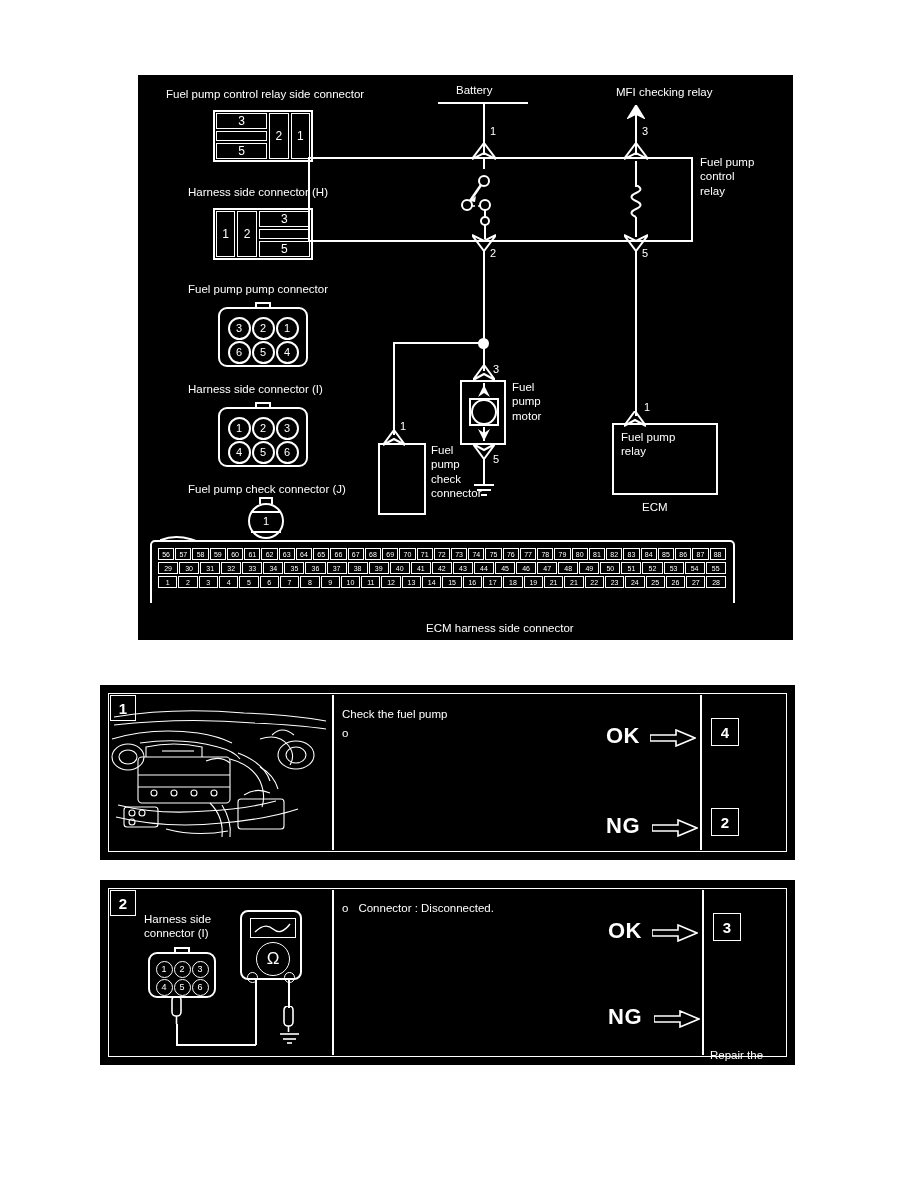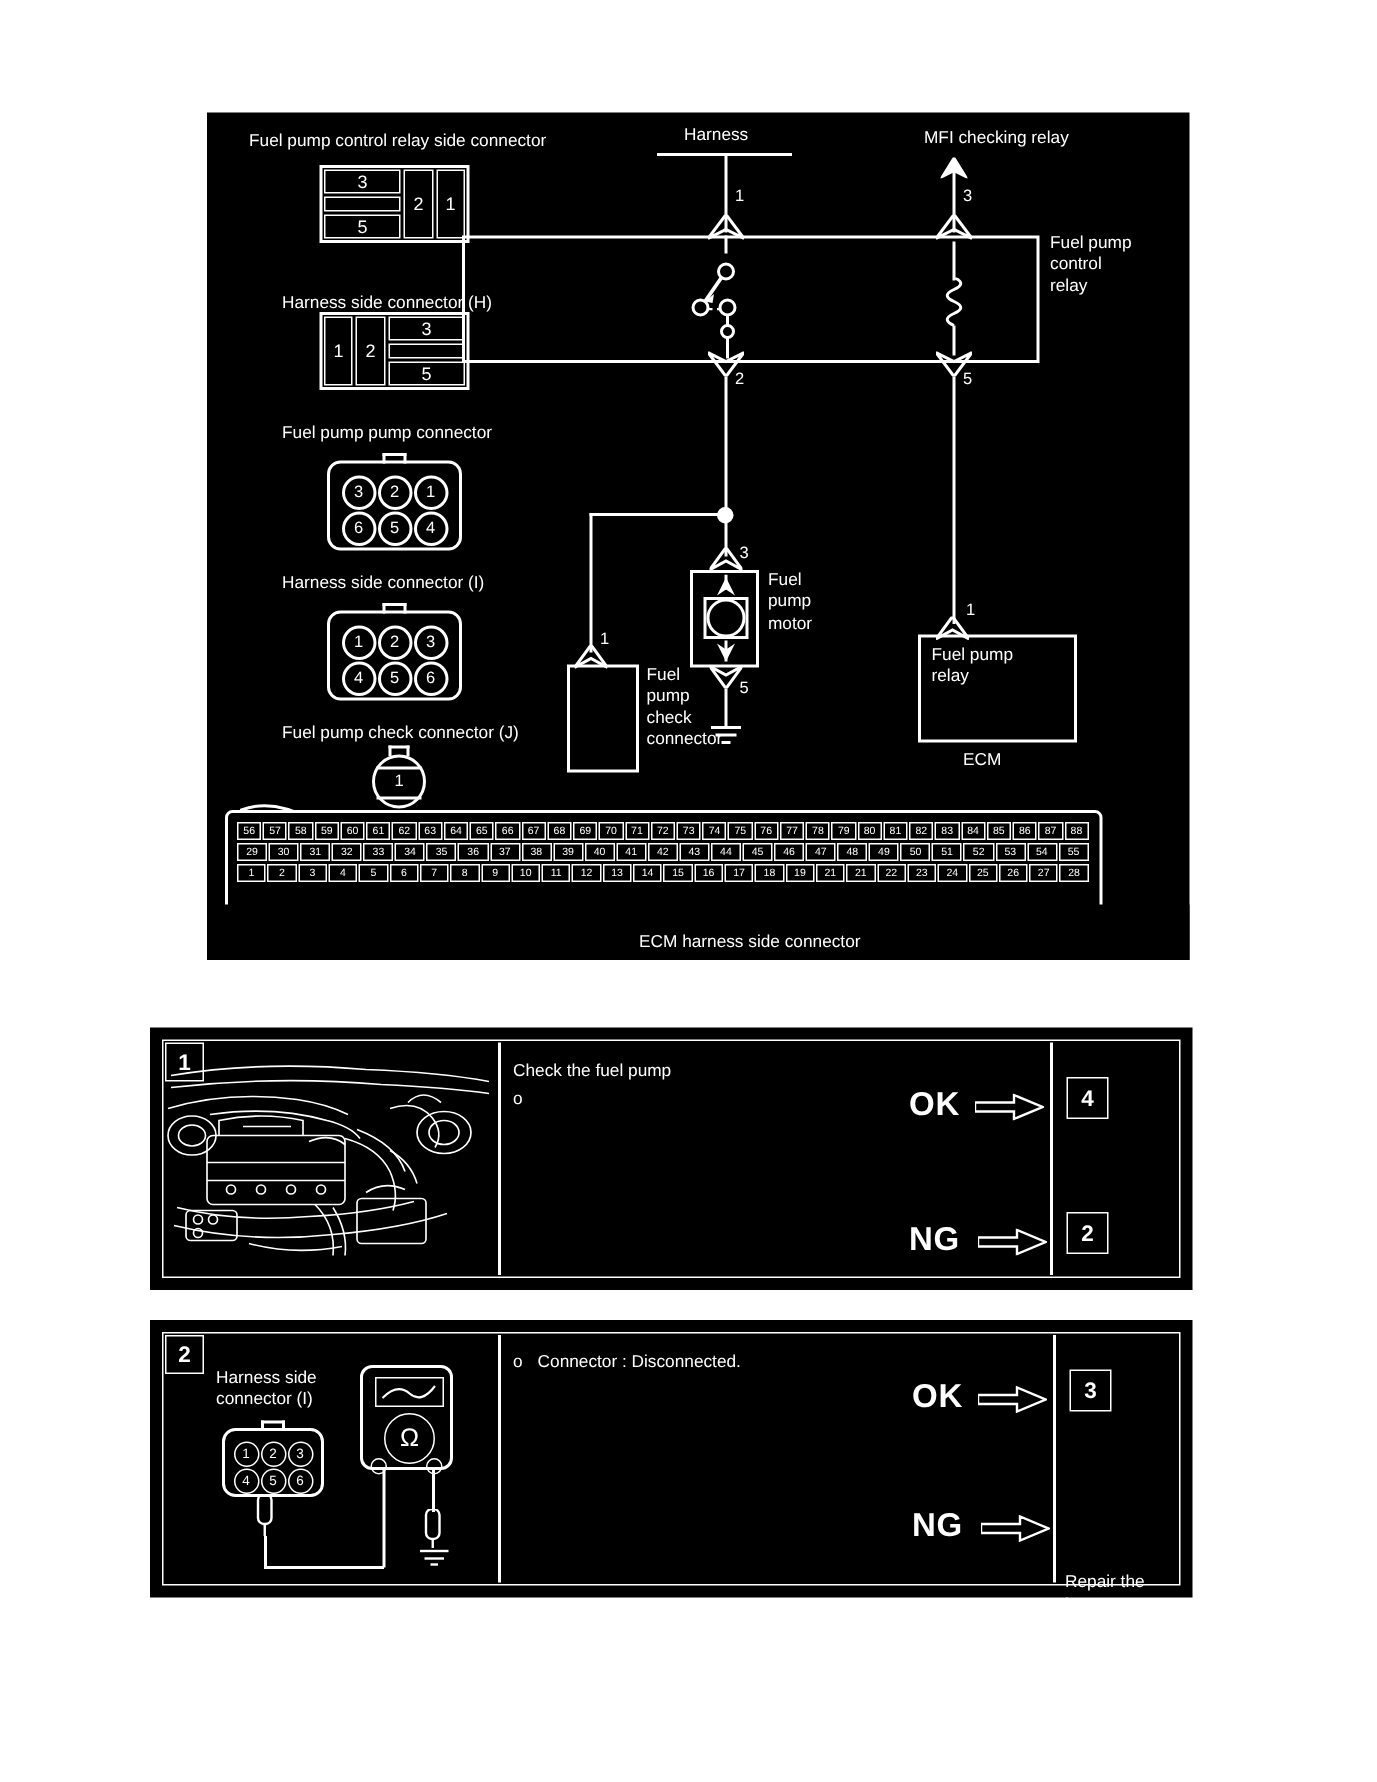--- a/index.html
+++ b/index.html
@@ -47,21 +47,21 @@
   <div class="conn" style="left:75px;top:35px;width:100px;height:52px;">
     <div class="colstack" style="width:58%;">
       <div class="cell" style="flex:1;">3</div>
       <div class="cell" style="flex:1;"></div>
       <div class="cell" style="flex:1;">5</div>
     </div>
     <div class="cell" style="width:21%;">2</div>
     <div class="cell" style="width:21%;">1</div>
   </div>
 
-  <div class="lbl" style="left:50px;top:120px;">Harness side connector (H)</div>
+  <div class="lbl" style="left:50px;top:110px;">Harness side connector (H)</div>
   <div class="conn" style="left:75px;top:133px;width:100px;height:52px;">
     <div class="cell" style="width:21%;">1</div>
     <div class="cell" style="width:21%;">2</div>
     <div class="colstack" style="width:58%;">
       <div class="cell" style="flex:1;">3</div>
       <div class="cell" style="flex:1;"></div>
       <div class="cell" style="flex:1;">5</div>
     </div>
   </div>
 
@@ -100,21 +100,21 @@
   </div>
 
   <div class="lbl" style="left:50px;top:407px;">Fuel pump check connector (J)</div>
   <div style="position:absolute;left:110px;top:428px;width:36px;height:36px;">
     <div style="position:absolute;left:11px;top:-6px;width:14px;height:7px;border:2px solid #fff;border-bottom:none;box-sizing:border-box;"></div>
     <div style="position:absolute;left:0;top:0;width:36px;height:36px;border:2px solid #fff;border-radius:50%;box-sizing:border-box;display:flex;align-items:center;justify-content:center;color:#fff;font-size:11px;">1</div>
     <div class="wire hline" style="left:3px;top:8px;width:30px;"></div>
     <div class="wire hline" style="left:3px;top:28px;width:30px;"></div>
   </div>
 
-  <div class="lbl" style="left:318px;top:8px;">Harness</div>
+  <div class="lbl" style="left:318px;top:8px;">Battery</div>
   <div class="wire hline" style="left:300px;top:27px;width:90px;"></div>
   <div class="wire vline" style="left:345px;top:27px;height:53px;"></div>
   <div class="pinnum" style="left:352px;top:50px;">1</div>
 
   <svg style="position:absolute;left:334px;top:68px;" width="24" height="18">
     <polygon points="12,0 24,16 12,10 0,16" fill="none" stroke="#fff" stroke-width="2"></polygon>
   </svg>
 
   <div class="lbl" style="left:478px;top:10px;">MFI checking relay</div>
   <div class="wire vline" style="left:497px;top:34px;height:46px;"></div>

